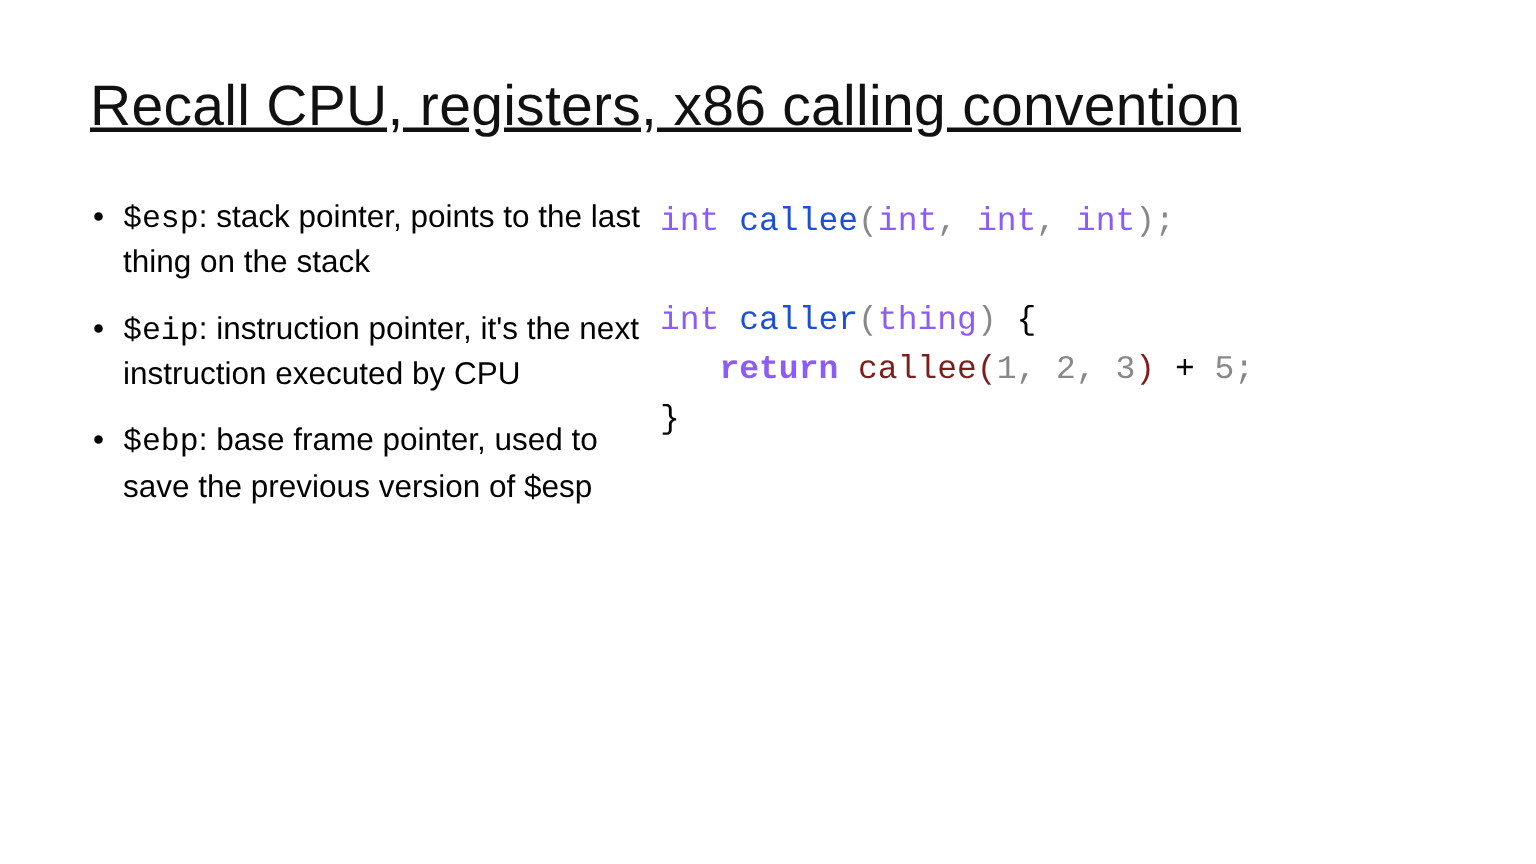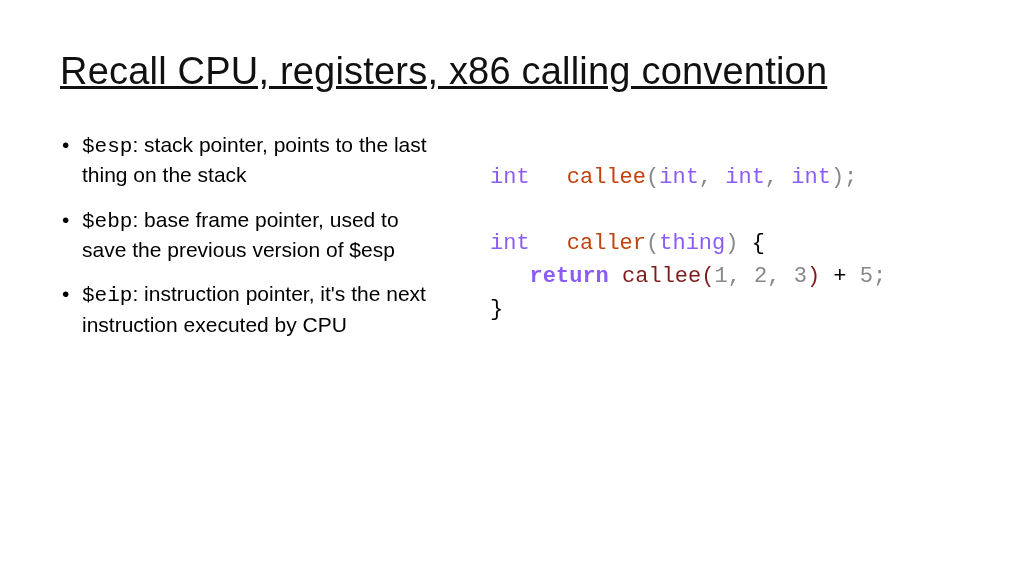--- a/index.html
+++ b/index.html
@@ -15,22 +15,20 @@
   .title {
     font-size: 38px;
     font-weight: 400;
     color: #111;
     margin-bottom: 38px;
     letter-spacing: 0.2px;
     text-decoration: underline;
   }
   .columns {
     display: flex;
-    gap: 50px;
-    align-items: center;
   }
   .left {
     flex: 0 0 380px;
   }
   .right {
     flex: 1;
   }
   ul.bullets {
     list-style: none;
     font-size: 21px;
@@ -53,44 +51,44 @@
     font-family: Consolas, "Courier New", monospace;
   }
   pre.code {
     font-family: Consolas, "Courier New", monospace;
     font-size: 22px;
     line-height: 1.5;
     white-space: pre;
     color: #000;
   }
   .kw   { color: #8b5cf6; }   
-  .fn   { color: #c2410c; margin-left: 24px; }   
+  .fn   { color: #1d4ed8; }   
   .ret  { color: #8b5cf6; font-weight: bold; } 
   .call { color: #7f1d1d; }   
   .num  { color: #888888; }   
   .punc { color: #888888; }   
   .punc2{ color: #000000; }   
 </style>
 </head>
 <body>
 
 <h1 class="title">Recall CPU, registers, x86 calling convention</h1>
 
 <div class="columns">
 
   <div class="left">
     <ul class="bullets">
       <li>
         <span class="mono">$esp</span><span>: stack pointer, points to the last thing on the stack</span>
       </li>
       <li>
-        <span class="mono">$ebp</span><span>: base frame pointer, used to save the previous version of $esp</span>
+        <span class="mono">$eip</span><span>: instruction pointer, it's the next instruction executed by CPU</span>
       </li>
       <li>
-        <span class="mono">$eip</span><span>: instruction pointer, it's the next instruction executed by CPU</span>
+        <span class="mono">$ebp</span><span>: base frame pointer, used to save the previous version of $esp</span>
       </li>
     </ul>
   </div>
 
   <div class="right">
     <pre class="code"><span class="kw">int</span><span> </span><span class="fn">callee</span><span class="punc">(</span><span class="kw">int</span><span class="punc">,</span><span> </span><span class="kw">int</span><span class="punc">,</span><span> </span><span class="kw">int</span><span class="punc">)</span><span class="punc">;</span>
 <span></span>
 <span class="kw">int</span><span> </span><span class="fn">caller</span><span class="punc">(</span><span class="kw">thing</span><span class="punc">)</span><span> </span><span class="punc2">{</span>
 <span>   </span><span class="ret">return</span><span> </span><span class="call">callee(</span><span class="num">1</span><span class="punc">,</span><span> </span><span class="num">2</span><span class="punc">,</span><span> </span><span class="num">3</span><span class="call">)</span><span> </span><span class="punc2">+</span><span> </span><span class="num">5</span><span class="punc">;</span>
 <span class="punc2">}</span></pre>

